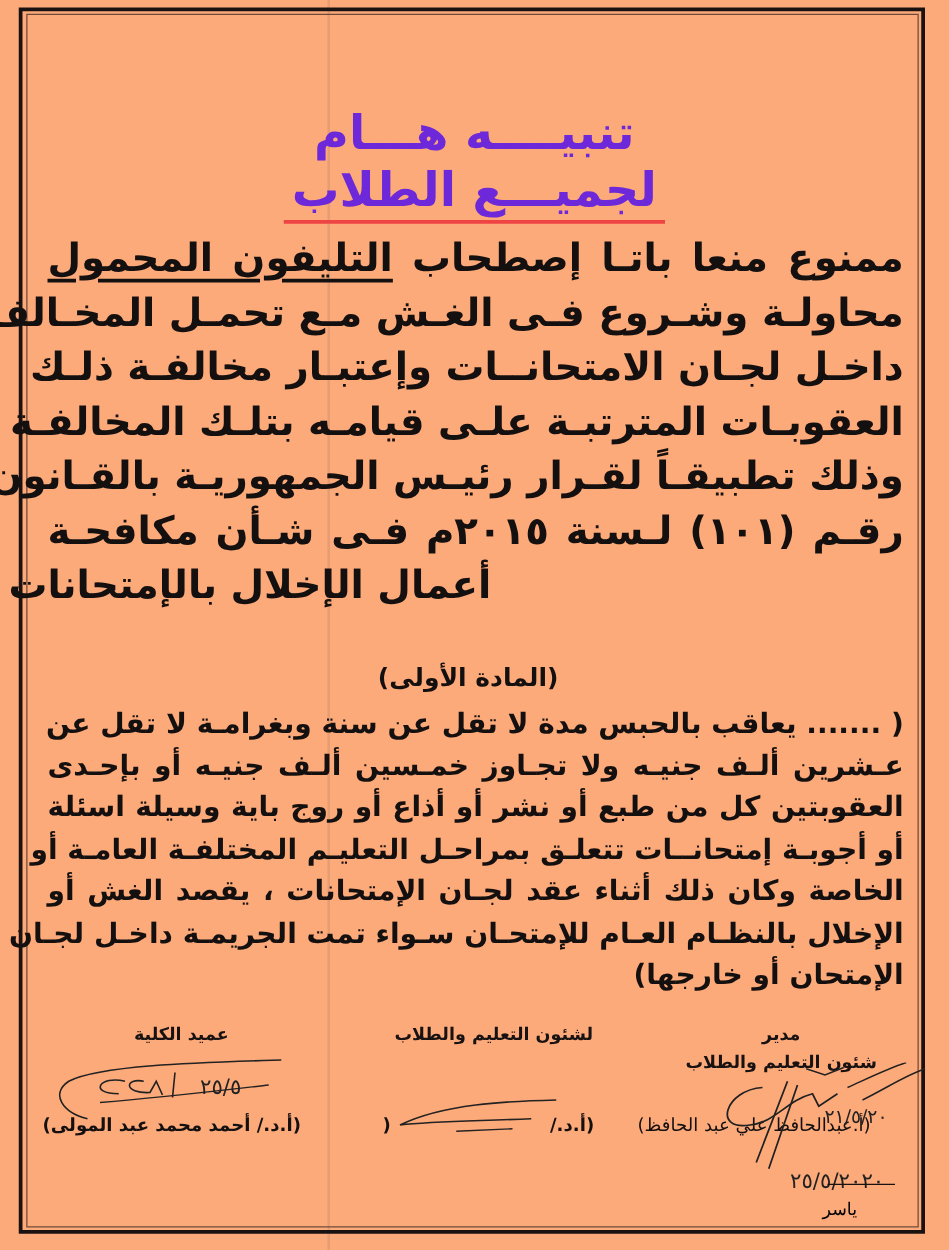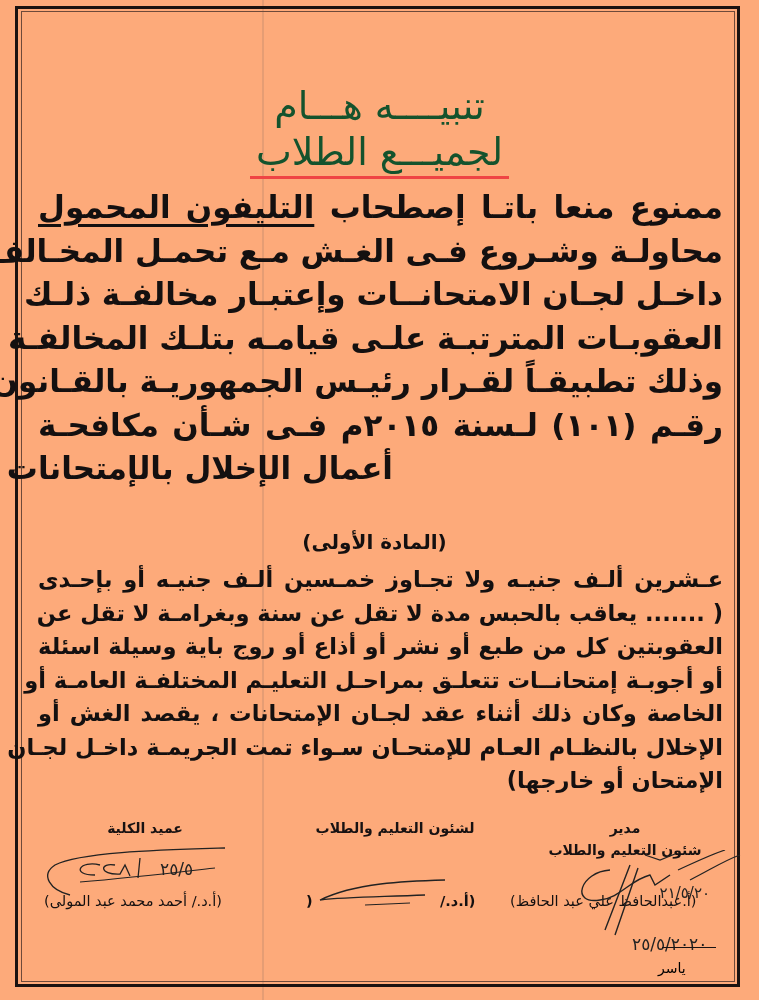--- a/index.html
+++ b/index.html
@@ -21,21 +21,21 @@
   .frame-inner {
     position:absolute; left:21px; top:11px; width:714px; height:971px;
     border:1px solid #6e4a3a; box-sizing:border-box;
   }
   .fold {
     position:absolute; left:262px; top:0; width:2px; height:1000px;
     background:rgba(160,120,100,0.25);
   }
   .title {
     position:absolute; left:0; width:759px; text-align:center;
-    direction:rtl; font-weight:normal; color:#14532d;
+    direction:rtl; font-weight:bold; color:#6d28d9;
   }
   .t1 { top:84px; font-size:38px; letter-spacing:3px; }
   .t2 { top:130px; font-size:38px; }
   .t2 span { border-bottom:3px solid #ef4444; padding:0 6px 2px; }
   .body-lines {
     position:absolute; left:38px; width:685px; direction:rtl;
   }
   .big-line {
     height:43.5px; line-height:43.5px; font-size:31px; font-weight:bold;
     text-align:justify; text-align-last:justify; white-space:nowrap;
@@ -89,22 +89,22 @@
     <div class="big-line">وذلك تطبيقـاً لقـرار رئيـس الجمهوريـة بالقـانون</div>
     <div class="big-line">رقـم (١٠١) لـسنة ٢٠١٥م فـى شـأن مكافحـة</div>
     <div class="big-line last">أعمال الإخلال بالإمتحانات</div>
   </div>
 
   <div class="article-title">
     <span>(المادة الأولى)</span>
   </div>
 
   <div class="art-lines">
+    <div class="art-line">( ....... يعاقب بالحبس مدة لا تقل عن سنة وبغرامـة لا تقل عن</div>
     <div class="art-line">عـشرين ألـف جنيـه ولا تجـاوز خمـسين ألـف جنيـه أو بإحـدى</div>
-    <div class="art-line">( ....... يعاقب بالحبس مدة لا تقل عن سنة وبغرامـة لا تقل عن</div>
     <div class="art-line">العقوبتين كل من طبع أو نشر أو أذاع أو روج باية وسيلة اسئلة</div>
     <div class="art-line">أو أجوبـة إمتحانــات تتعلـق بمراحـل التعليـم المختلفـة العامـة أو</div>
     <div class="art-line">الخاصة وكان ذلك أثناء عقد لجـان الإمتحانات ، يقصد الغش أو</div>
     <div class="art-line">الإخلال بالنظـام العـام للإمتحـان سـواء تمت الجريمـة داخـل لجـان</div>
     <div class="art-line last">الإمتحان أو خارجها)</div>
   </div>
 
   <div class="sig-block" style="left:545px; top:817px; width:160px;">
     <div class="sig-title">مدير</div>
     <div class="sig-title">شئون التعليم والطلاب</div>
@@ -125,21 +125,21 @@
   <div class="sig-name" style="left:440px; top:893px; font-weight:bold; direction:rtl;">(أ.د./</div>
   <div class="sig-name" style="left:306px; top:893px; font-weight:bold;">)</div>
   <svg class="sig-svg" style="left:315px; top:875px;" width="140" height="40" viewBox="0 0 140 40">
     <path d="M130 5 C90 6 40 8 5 25 C30 22 60 22 110 20" stroke="#222" stroke-width="1.3" fill="none"></path>
     <path d="M50 30 L95 28" stroke="#222" stroke-width="1.1" fill="none"></path>
   </svg>
 
   <div class="sig-block" style="left:85px; top:817px; width:120px;">
     <div class="sig-title">عميد الكلية</div>
   </div>
-  <div class="sig-name" style="left:44px; top:893px; font-weight:normal; direction:rtl;">(أ.د./ أحمد محمد عبد المولى)</div>
+  <div class="sig-name" style="left:34px; top:893px; font-weight:bold; direction:rtl;">(أ.د./ أحمد محمد عبد المولى)</div>
   <svg class="sig-svg" style="left:40px; top:840px;" width="190" height="60" viewBox="0 0 190 60">
     <path d="M185 8 C120 10 40 12 15 25 C0 35 10 50 30 55" stroke="#222" stroke-width="1.3" fill="none"></path>
     <path d="M60 25 C40 20 30 35 55 35 M75 25 C60 22 58 35 80 34 L85 25 L90 36 M100 18 L98 38" stroke="#222" stroke-width="1.3" fill="none"></path>
     <path d="M40 42 C90 38 140 32 175 28" stroke="#222" stroke-width="1.1" fill="none"></path>
     <text x="120" y="35" font-size="17" fill="#222" font-family="DejaVu Sans, sans-serif">٢٥/٥</text>
   </svg>
 
   <div class="typist-line"></div>
   <div class="typist">ياسر</div>
 </div>

